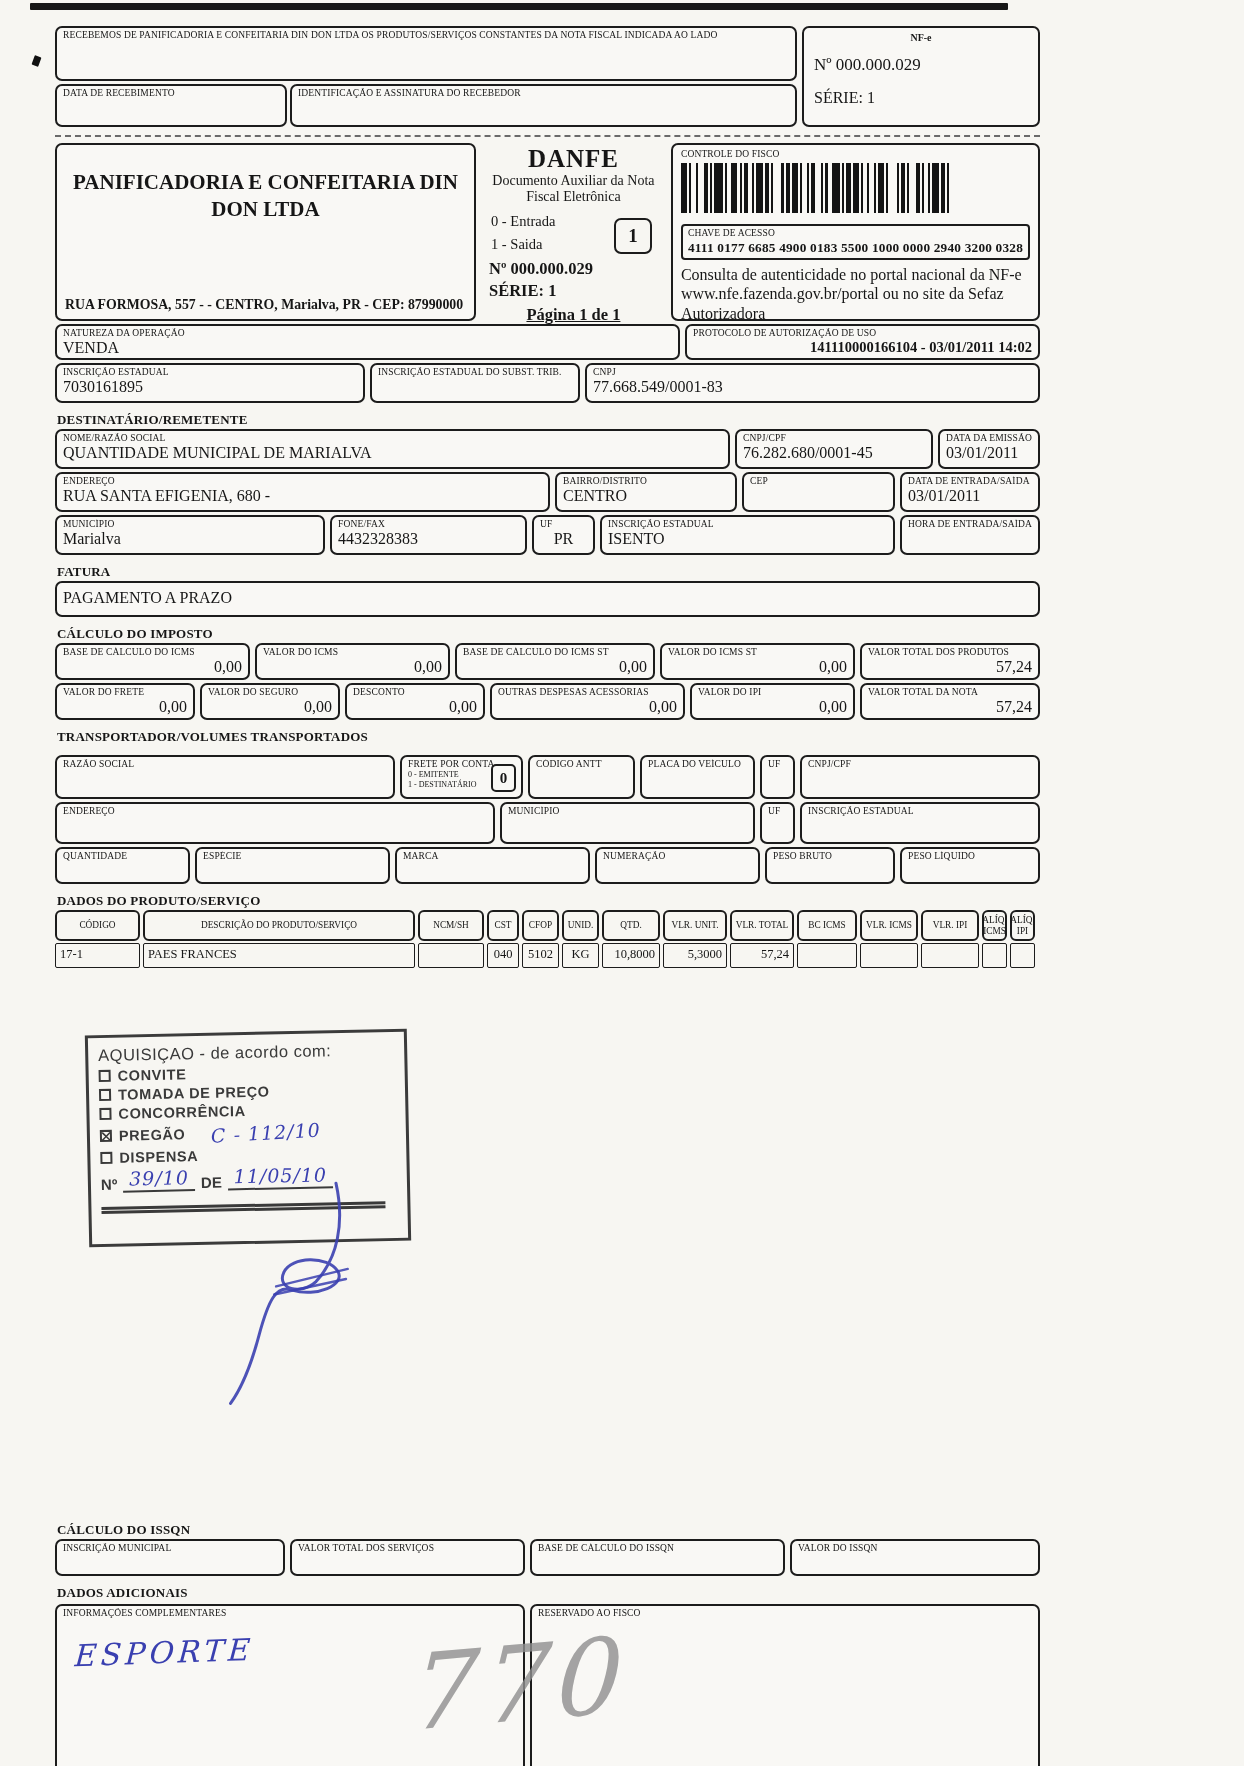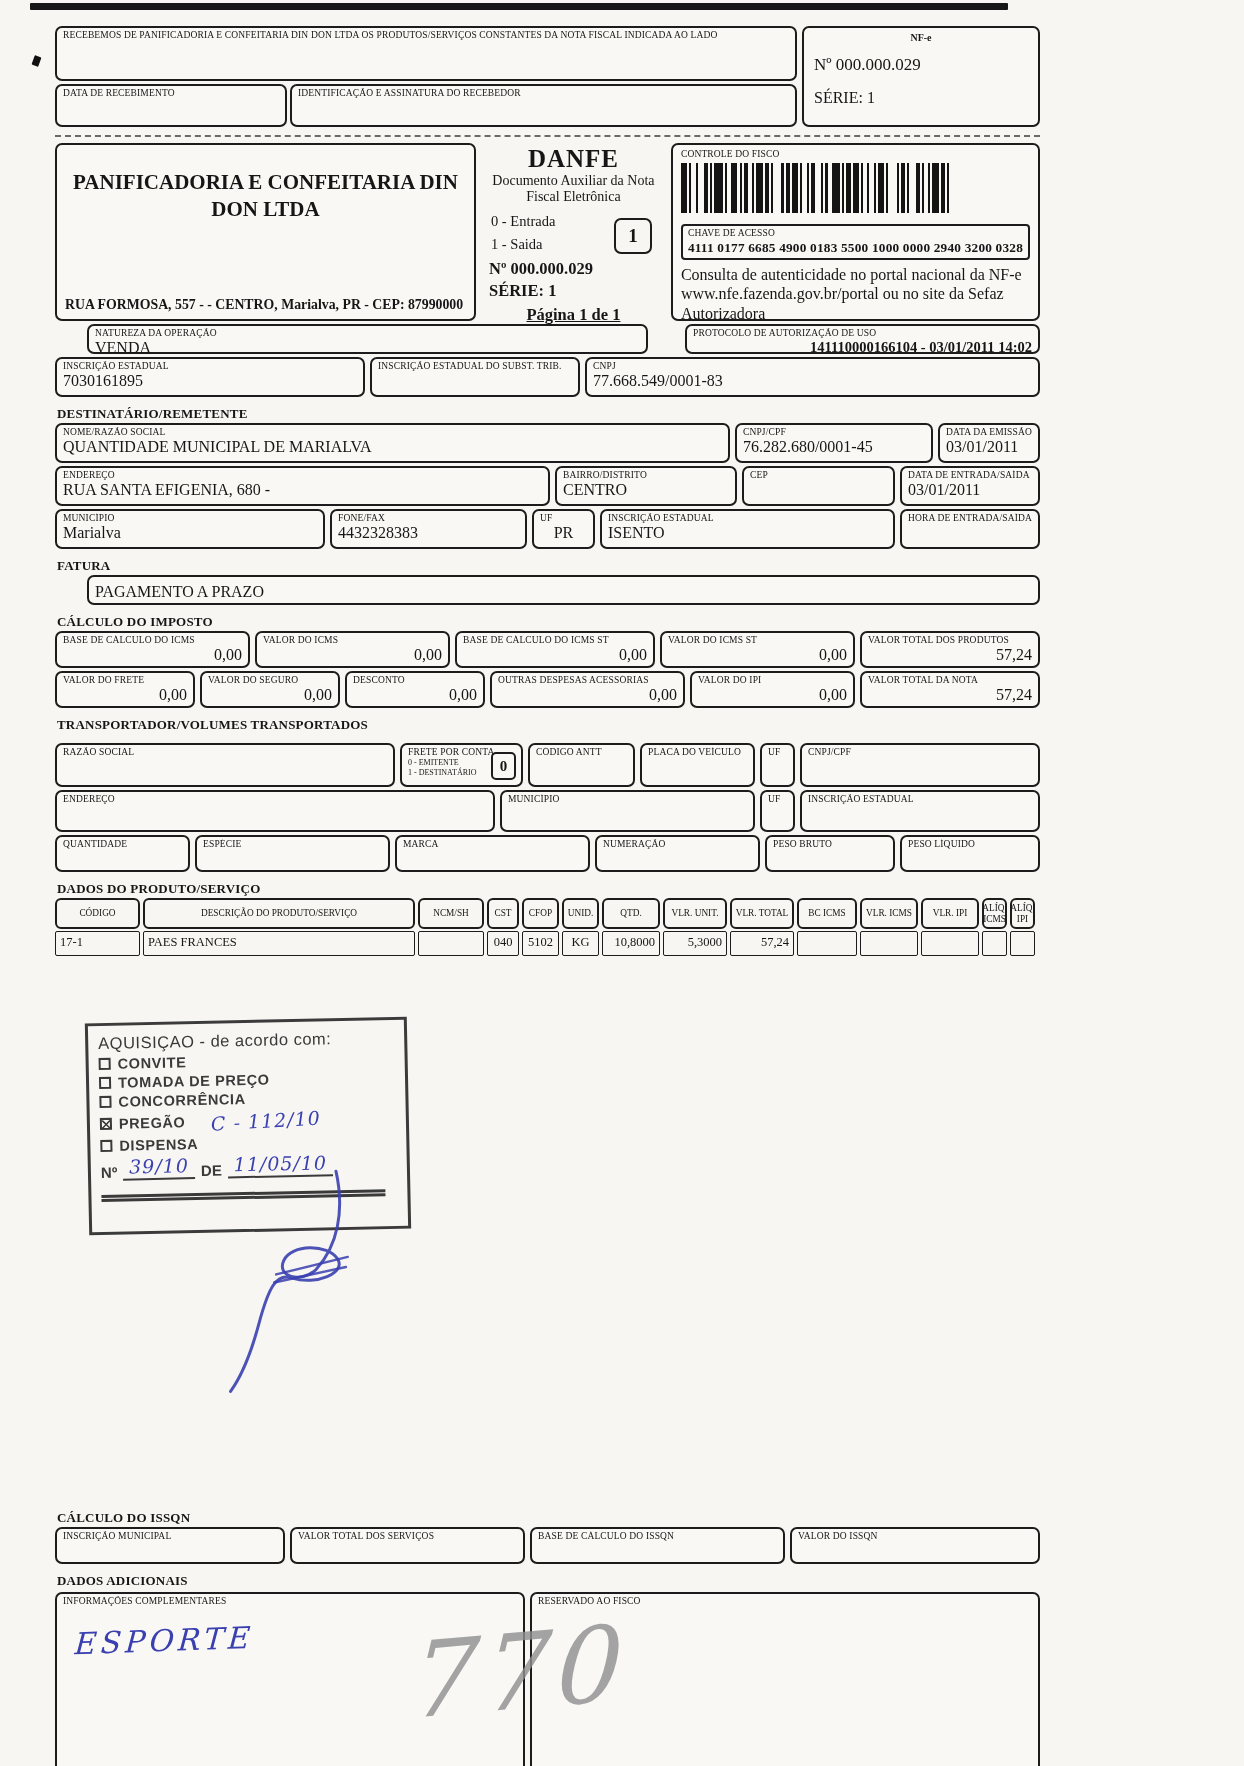--- a/index.html
+++ b/index.html
@@ -47,21 +47,21 @@
   .danfe-num { font-weight:700; font-size:16.5px; text-align:left; padding-left:4px; margin-top:4px; }
   .danfe-serie { font-weight:700; font-size:16.5px; text-align:left; padding-left:4px; margin-top:2px; }
   .danfe-page { font-weight:700; font-size:16.5px; margin-top:4px;text-decoration:underline; }
   .fisco-box { flex:1; padding:4px 8px; }
   .barcode { height:50px; margin-top:3px; overflow:hidden; white-space:nowrap; font-size:0; }
   .chave-box { border:2px solid #1c1c1c; border-radius:4px; margin-top:11px; padding:2px 5px; }
   .chave-val { font-weight:700; font-size:13.3px; letter-spacing:.2px; white-space:nowrap; }
   .consulta { font-size:16px; line-height:1.22; margin-top:5px; white-space:normal; }
 
   
-  .h36 { height:30px;margin-left:32px; } .h40 { height:40px; } .h37 { height:37px; } .h42 { height:42px; } .h44 { height:44px; }
+  .h36 { height:36px; } .h40 { height:40px; } .h37 { height:37px; } .h42 { height:42px; } .h44 { height:44px; }
 
   
   .frete-lines { font-size:8px; line-height:1.25; }
   .frete-mini { position:absolute; right:5px; top:7px; width:25px; height:28px; border:2px solid #1c1c1c; border-radius:5px; font-weight:700; font-size:15px; display:flex; align-items:center; justify-content:center; }
 
   
   .pt-head, .pt-row { display:grid; grid-template-columns:85px 272px 66px 32px 37px 37px 58px 64px 64px 60px 58px 58px 25px 25px; gap:3px; }
   .pth { border:2px solid #1c1c1c; border-radius:6px; font-size:9.3px; text-align:center; display:flex; align-items:center; justify-content:center; padding:2px 1px; min-height:31px; line-height:1.1; }
   .pt-row { margin-top:2px; }
   .ptc { border:1.6px solid #1c1c1c; border-radius:2px; font-size:12.5px; padding:3px 4px 2px; min-height:25px; white-space:nowrap; overflow:hidden; }

